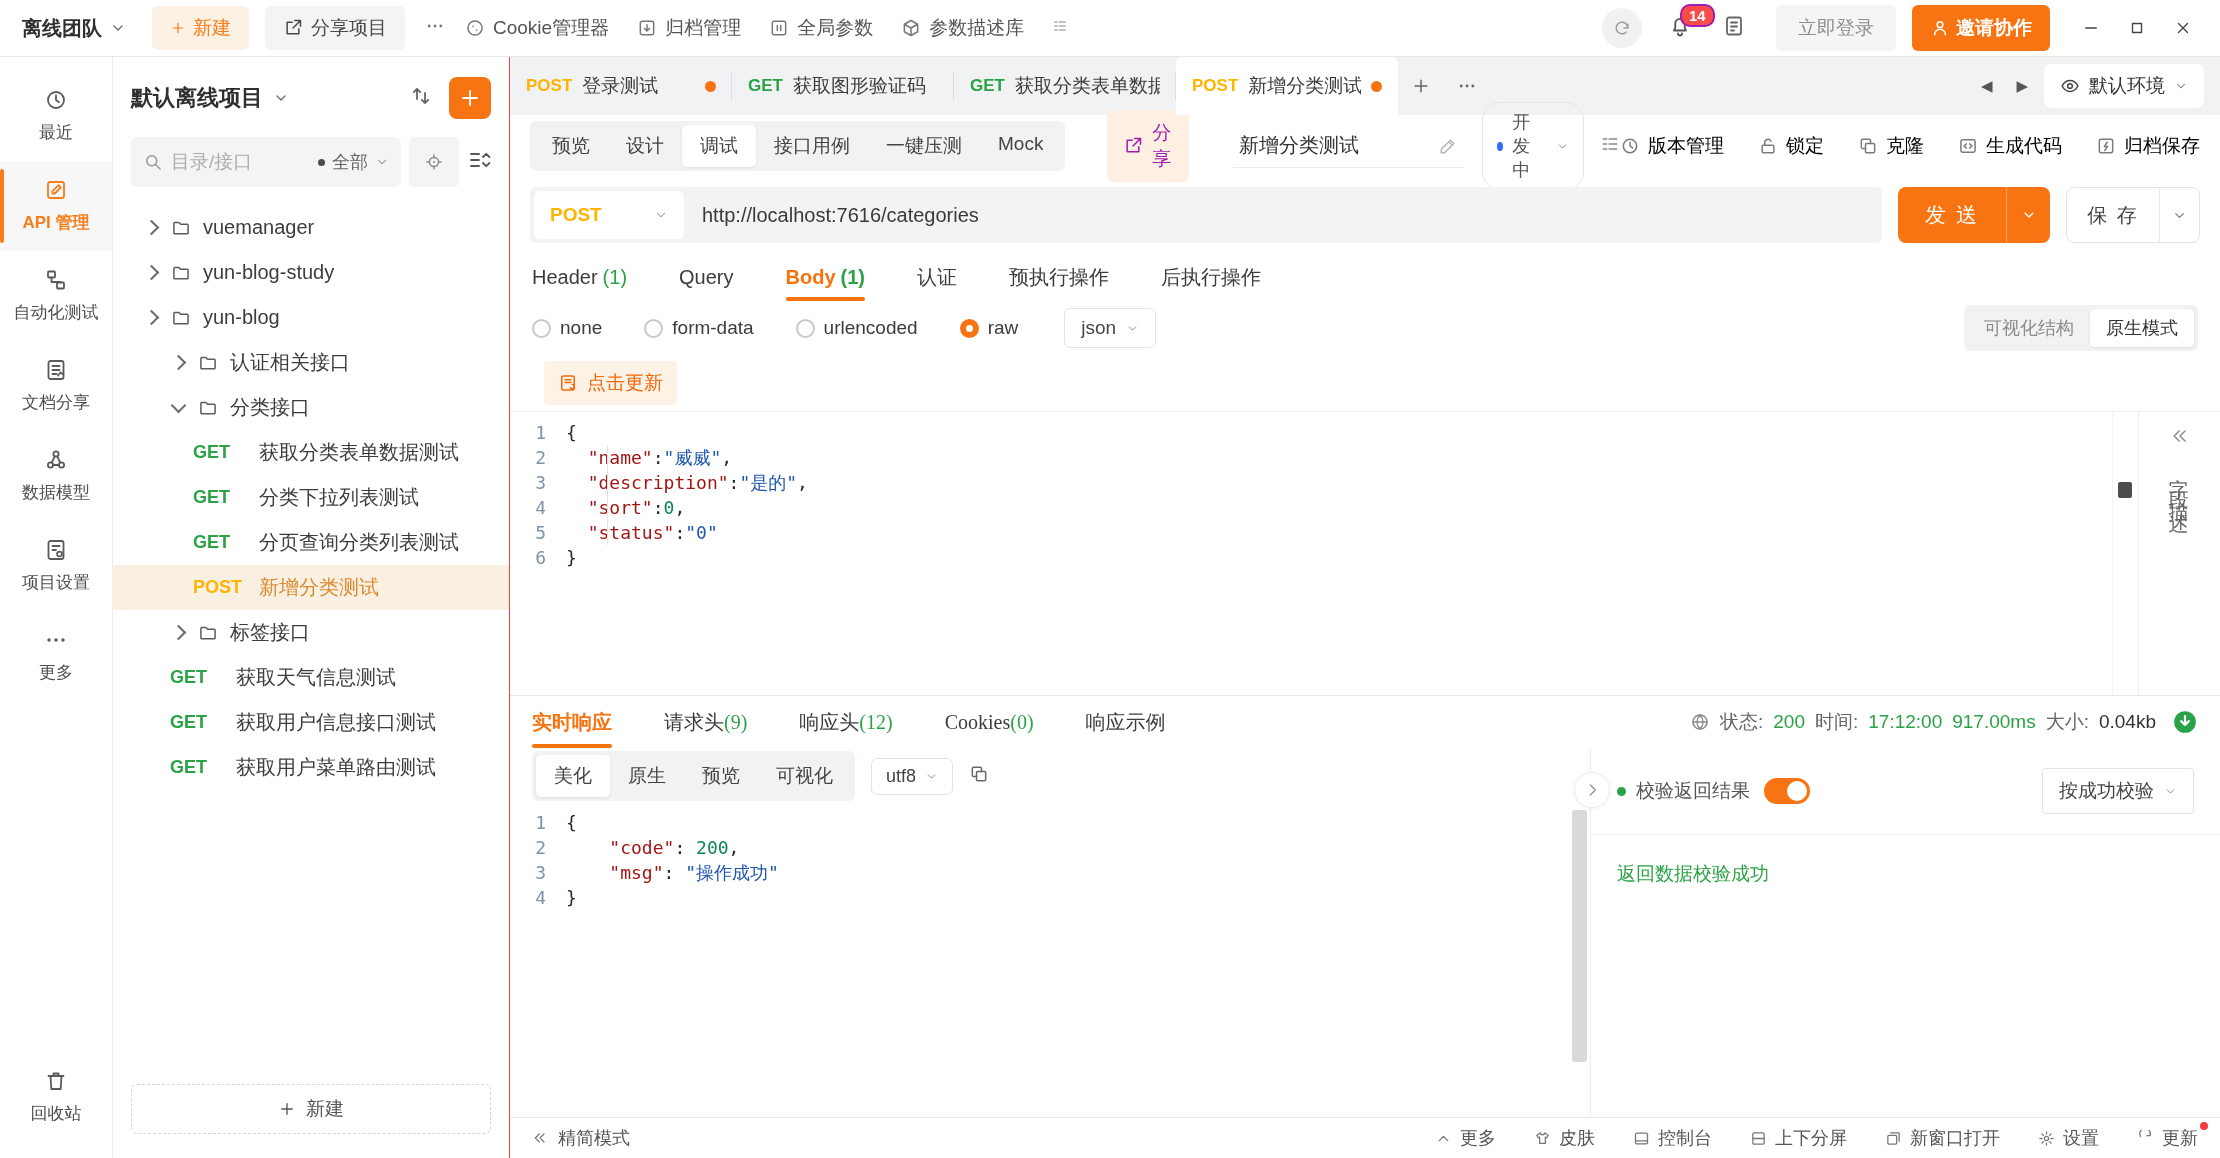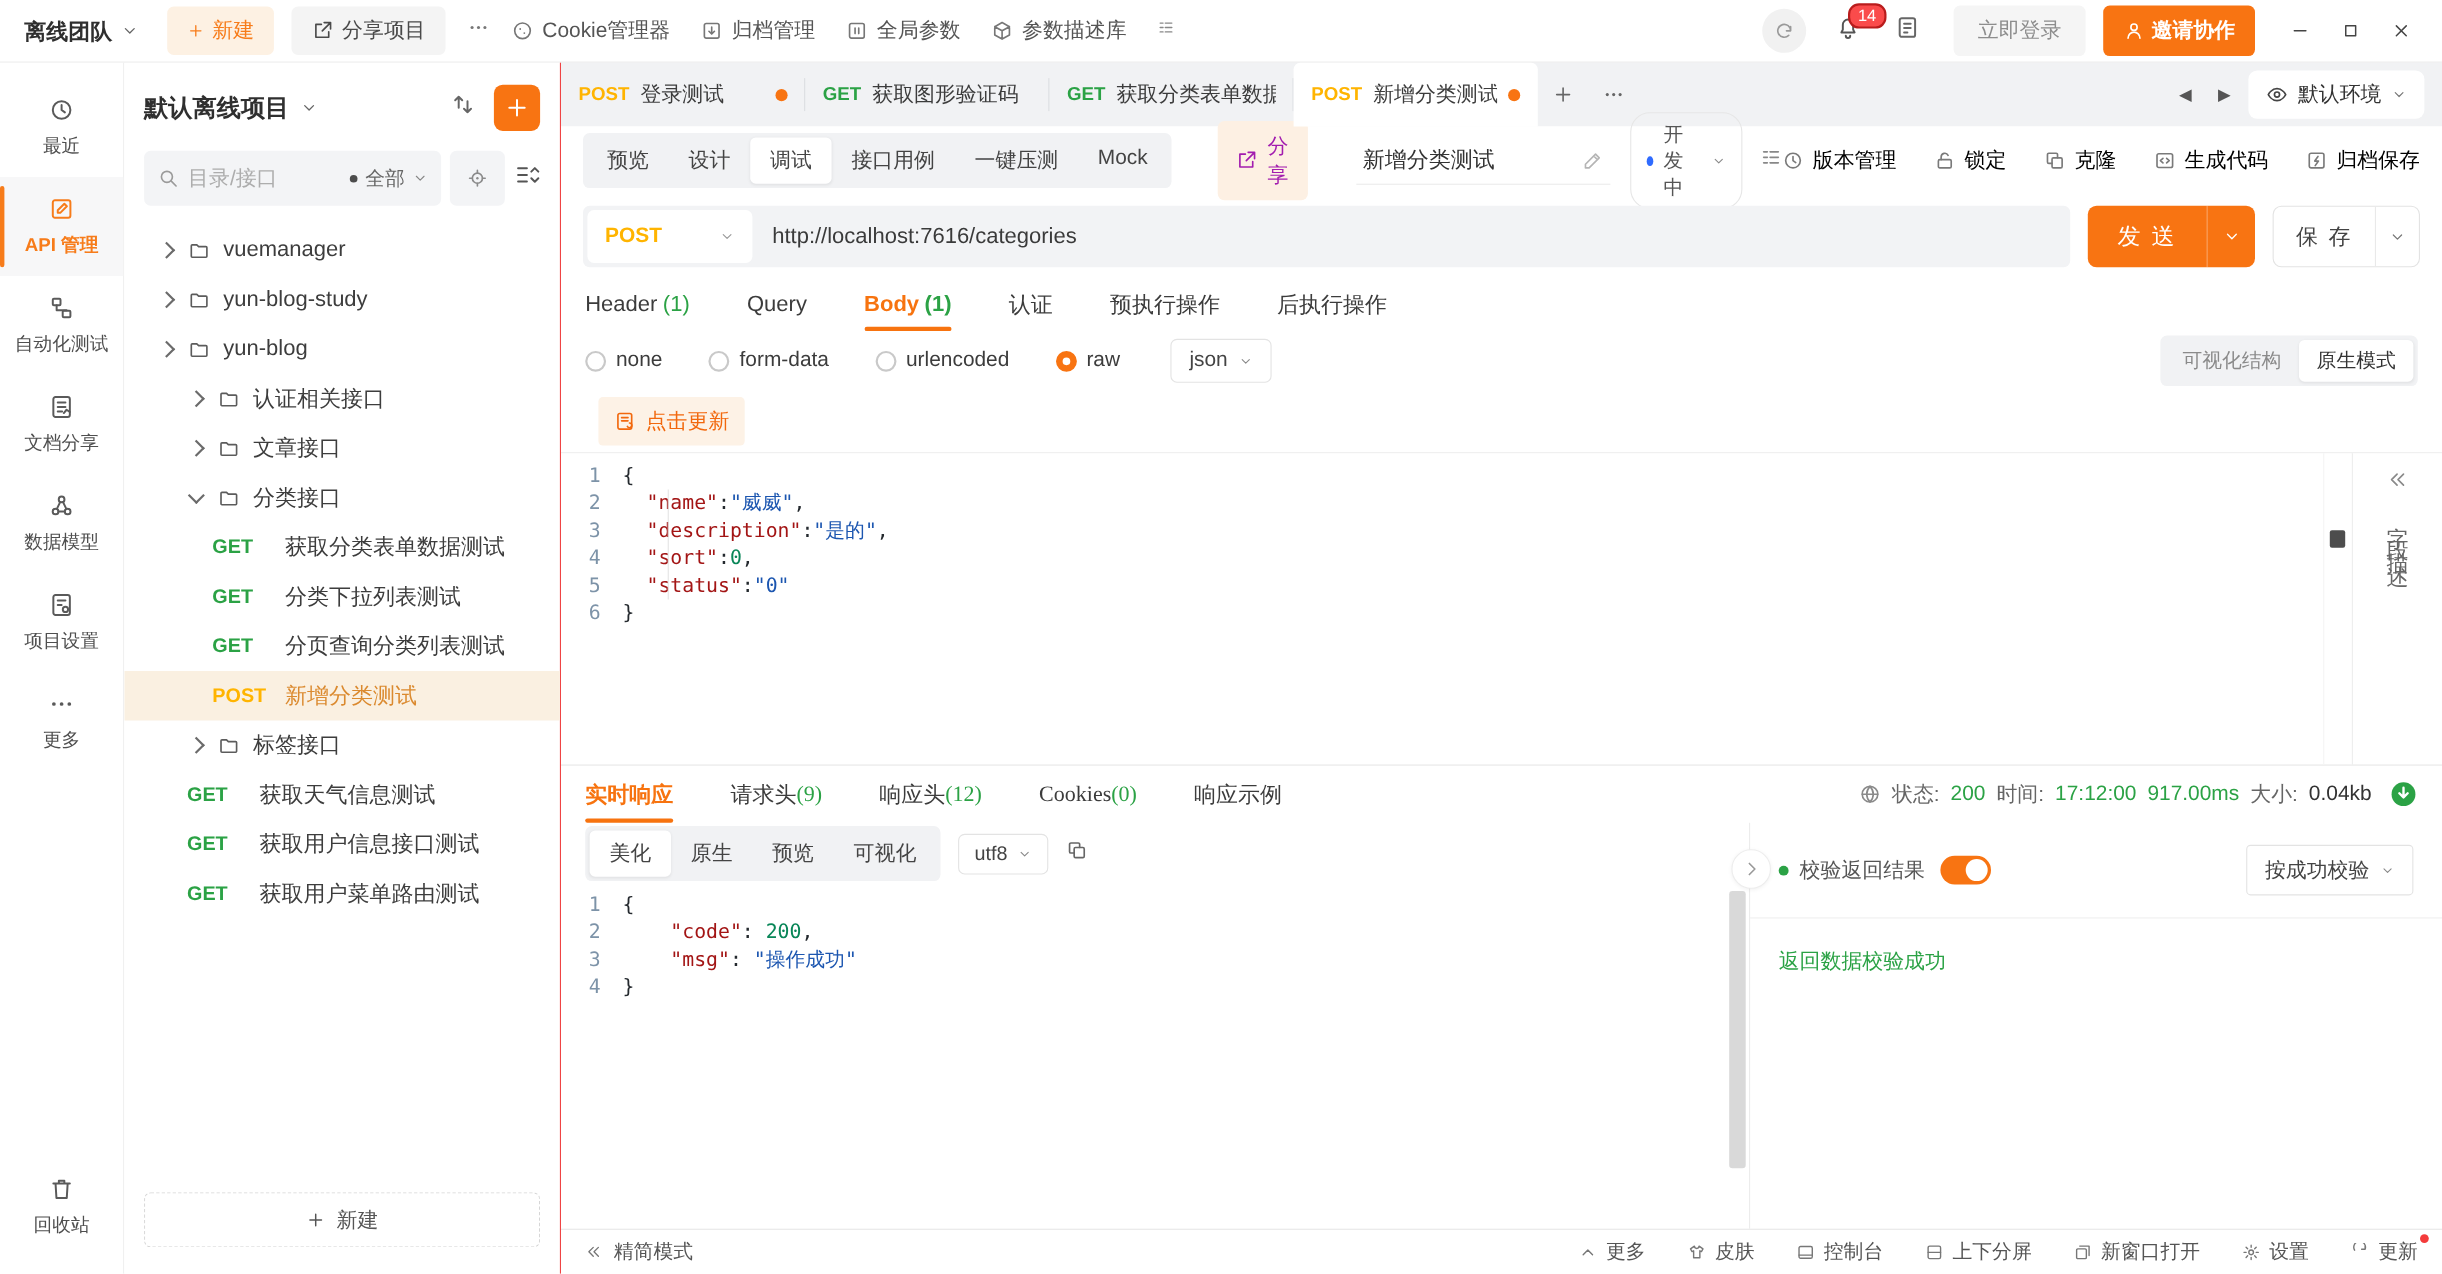--- a/index.html
+++ b/index.html
@@ -26,22 +26,22 @@
     font-size:19px; padding:9px 18px; border-radius:6px; cursor:pointer; margin-right:16px; font-family:inherit; }
   .btn-grayish { display:flex; align-items:center; gap:8px; background:#f4f4f4; color:#4a4a4a; border:none;
     font-size:19px; padding:9px 18px; border-radius:6px; cursor:pointer; font-family:inherit; }
   .tb-dots { color:#777; margin:0 20px; cursor:pointer; }
   .tb-item { display:flex; align-items:center; gap:8px; color:#555; font-size:19px; margin-right:28px; cursor:pointer; }
   .tb-item .icon { color:#777; }
   .tb-mini { color:#888; cursor:pointer; }
   .tb-right { padding-right:14px; }
   .circle-btn { width:40px; height:40px; border-radius:50%; background:#f1f1f1; display:flex; align-items:center; justify-content:center; color:#9a9a9a; margin-right:26px; cursor:pointer; }
   .bell-wrap { position:relative; color:#555; margin-right:30px; cursor:pointer; }
-  .badge { position:absolute; top:-10px; left:12px; background:#fa4b4b; color:#fff; font-size:15px; font-weight:400;
-    border-radius:10px; padding:1px 7px; border:2px solid #b91c1c; }
+  .badge { position:absolute; top:-10px; left:12px; background:#fa4b4b; color:#fff; font-size:15px; font-weight:700;
+    border-radius:10px; padding:1px 7px; border:2px solid #a21caf; }
   .feedback { color:#666; margin-right:30px; cursor:pointer; }
   .btn-login { background:#f5f5f5; color:#8d8d8d; border:none; font-size:19px; padding:10px 22px; border-radius:6px; cursor:pointer; margin-right:16px; font-family:inherit; }
   .btn-invite { display:flex; align-items:center; gap:6px; background:#f87412; color:#fff; border:none; font-size:19px; font-weight:600;
     padding:10px 18px; border-radius:6px; cursor:pointer; font-family:inherit; }
   .win-controls { display:flex; align-items:center; margin-left:18px; }
   .win-btn { width:46px; height:40px; display:flex; align-items:center; justify-content:center; color:#444; cursor:pointer; }
   .win-btn .icon { width:18px; height:18px; }
 
   
   .app-body { flex:1; display:flex; min-height:0; }
@@ -532,29 +532,20 @@
           <div class="tree-row" style="padding-left:60px">
             <span class="chev right"></span>
             <span class="icon folder-ic">
               <svg viewBox="0 0 24 24">
                 <path d="M3.5 6.5a1 1 0 011-1h5l2 2h8a1 1 0 011 1v9.5a1 1 0 01-1 1h-15a1 1 0 01-1-1v-11.5z"></path>
               </svg>
             </span>
             <span class="label">认证相关接口</span>
           </div>
           <div class="tree-row" style="padding-left:60px">
-            <span class="chev right"></span>
-            <span class="icon folder-ic">
-              <svg viewBox="0 0 24 24">
-                <path d="M3.5 6.5a1 1 0 011-1h5l2 2h8a1 1 0 011 1v9.5a1 1 0 01-1 1h-15a1 1 0 01-1-1v-11.5z"></path>
-              </svg>
-            </span>
-            <span class="label">文章接口</span>
-          </div>
-          <div class="tree-row" style="padding-left:60px">
             <span class="chev down"></span>
             <span class="icon folder-ic">
               <svg viewBox="0 0 24 24">
                 <path d="M3.5 6.5a1 1 0 011-1h5l2 2h8a1 1 0 011 1v9.5a1 1 0 01-1 1h-15a1 1 0 01-1-1v-11.5z"></path>
               </svg>
             </span>
             <span class="label">分类接口</span>
           </div>
           <div class="tree-row" style="padding-left:80px">
             <span class="method GET">GET</span>

